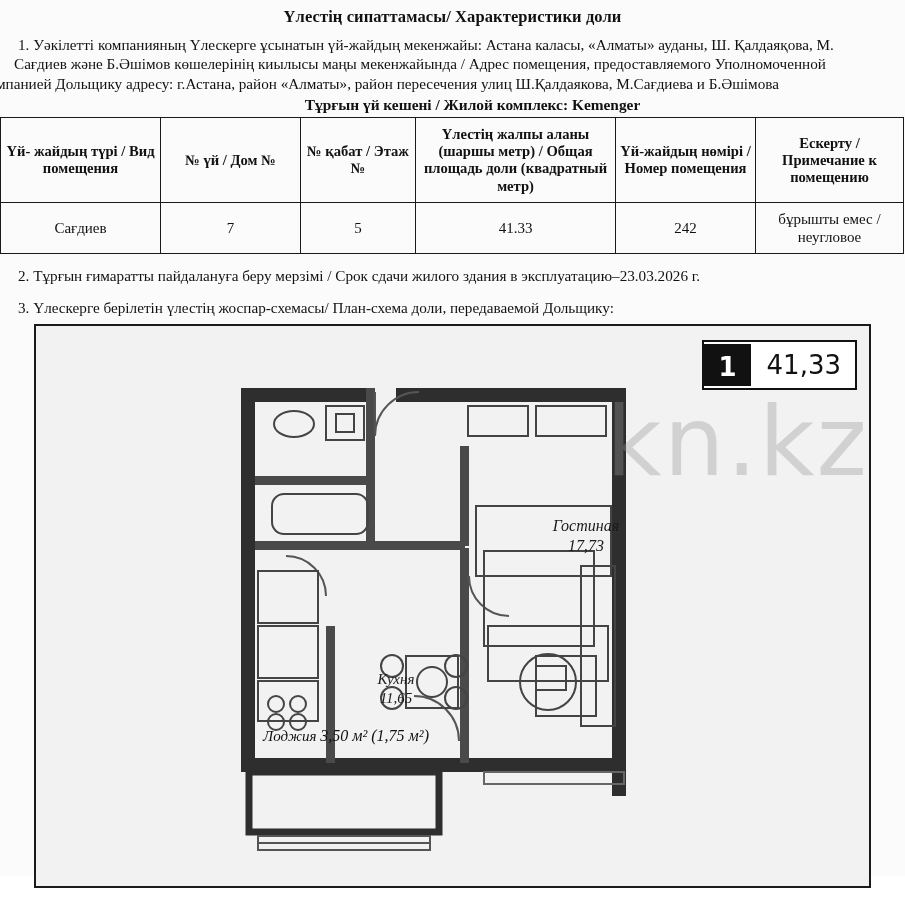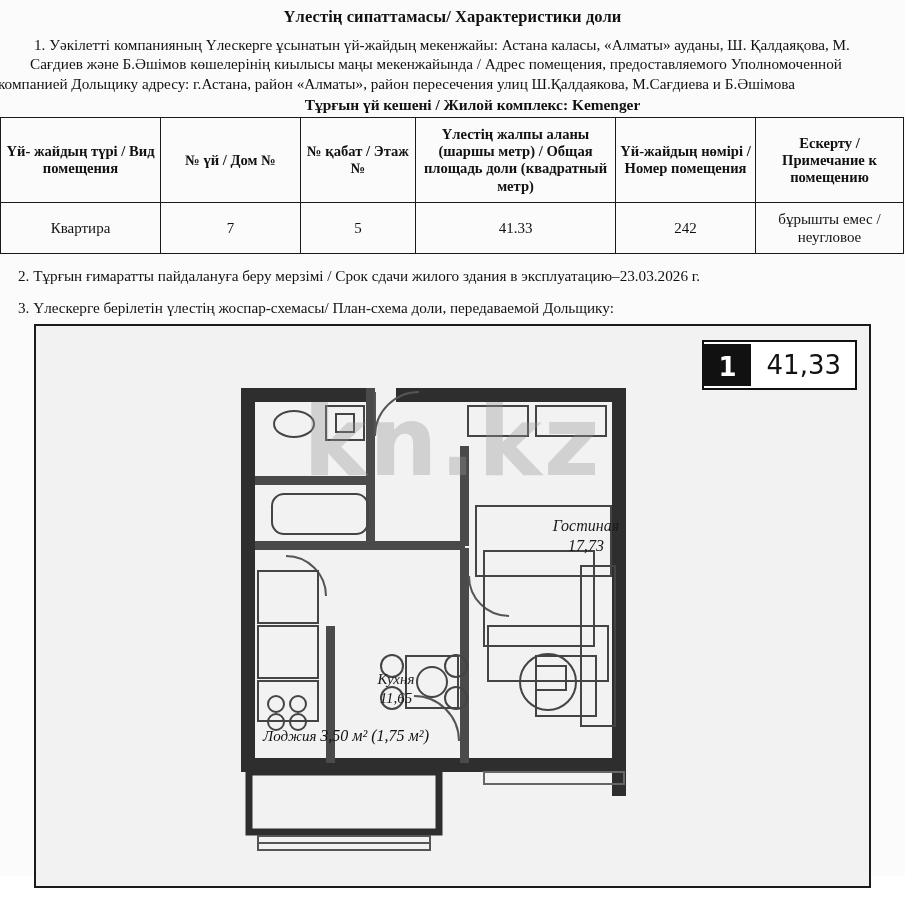--- a/index.html
+++ b/index.html
@@ -30,21 +30,20 @@
   }
   .para {
     font-size: 15.2px;
     line-height: 1.28;
     padding: 0 4px;
   }
   .para-1 {
     margin-top: 8px;
     text-indent: 14px;
     white-space: nowrap;
-    margin-left: 16px;
   }
   .para-1 .l2 { text-indent: 10px; display:block; }
   .para-1 .l3 { text-indent: 0px; display:block; margin-left:-22px; }
   .complex-line {
     text-align: center;
     font-weight: bold;
     font-size: 15.4px;
     margin-top: 3px;
     padding-left: 40px;
   }
@@ -90,23 +89,23 @@
     height: 560px;
     border: 2px solid #1b1b1b;
     background: #f2f2f2;
     overflow: hidden;
   }
   .watermark {
     position: absolute;
     top: 60px;
     left: 0;
     width: 100%;
-    text-align: center;
+    text-align: right;
     font-size: 96px;
-    font-weight: bold;
+    font-weight: normal;
     color: rgba(150,150,150,0.35);
     font-family: "DejaVu Sans", sans-serif;
     letter-spacing: 2px;
     pointer-events: none;
     z-index: 5;
   }
   .area-badge {
     position: absolute;
     right: 12px;
     top: 14px;
@@ -186,21 +185,21 @@
         <th>Үй- жайдың түрі / Вид помещения</th>
         <th>№ үй / Дом №</th>
         <th>№ қабат / Этаж №</th>
         <th>Үлестің жалпы аланы (шаршы метр) / Общая площадь доли (квадратный метр)</th>
         <th>Үй-жайдың нөмірі / Номер помещения</th>
         <th>Ескерту / Примечание к помещению</th>
       </tr>
     </thead>
     <tbody>
       <tr>
-        <td>Квартира</td>
+        <td>Сағдиев</td>
         <td>7</td>
         <td>5</td>
         <td>41.33</td>
         <td>242</td>
         <td class="note">бұрышты емес / неугловое</td>
       </tr>
     </tbody>
   </table>
 
   <div class="para para-2">2. Тұрғын ғимаратты пайдалануға беру мерзімі / Срок сдачи жилого здания в эксплуатацию–23.03.2026 г.</div>

